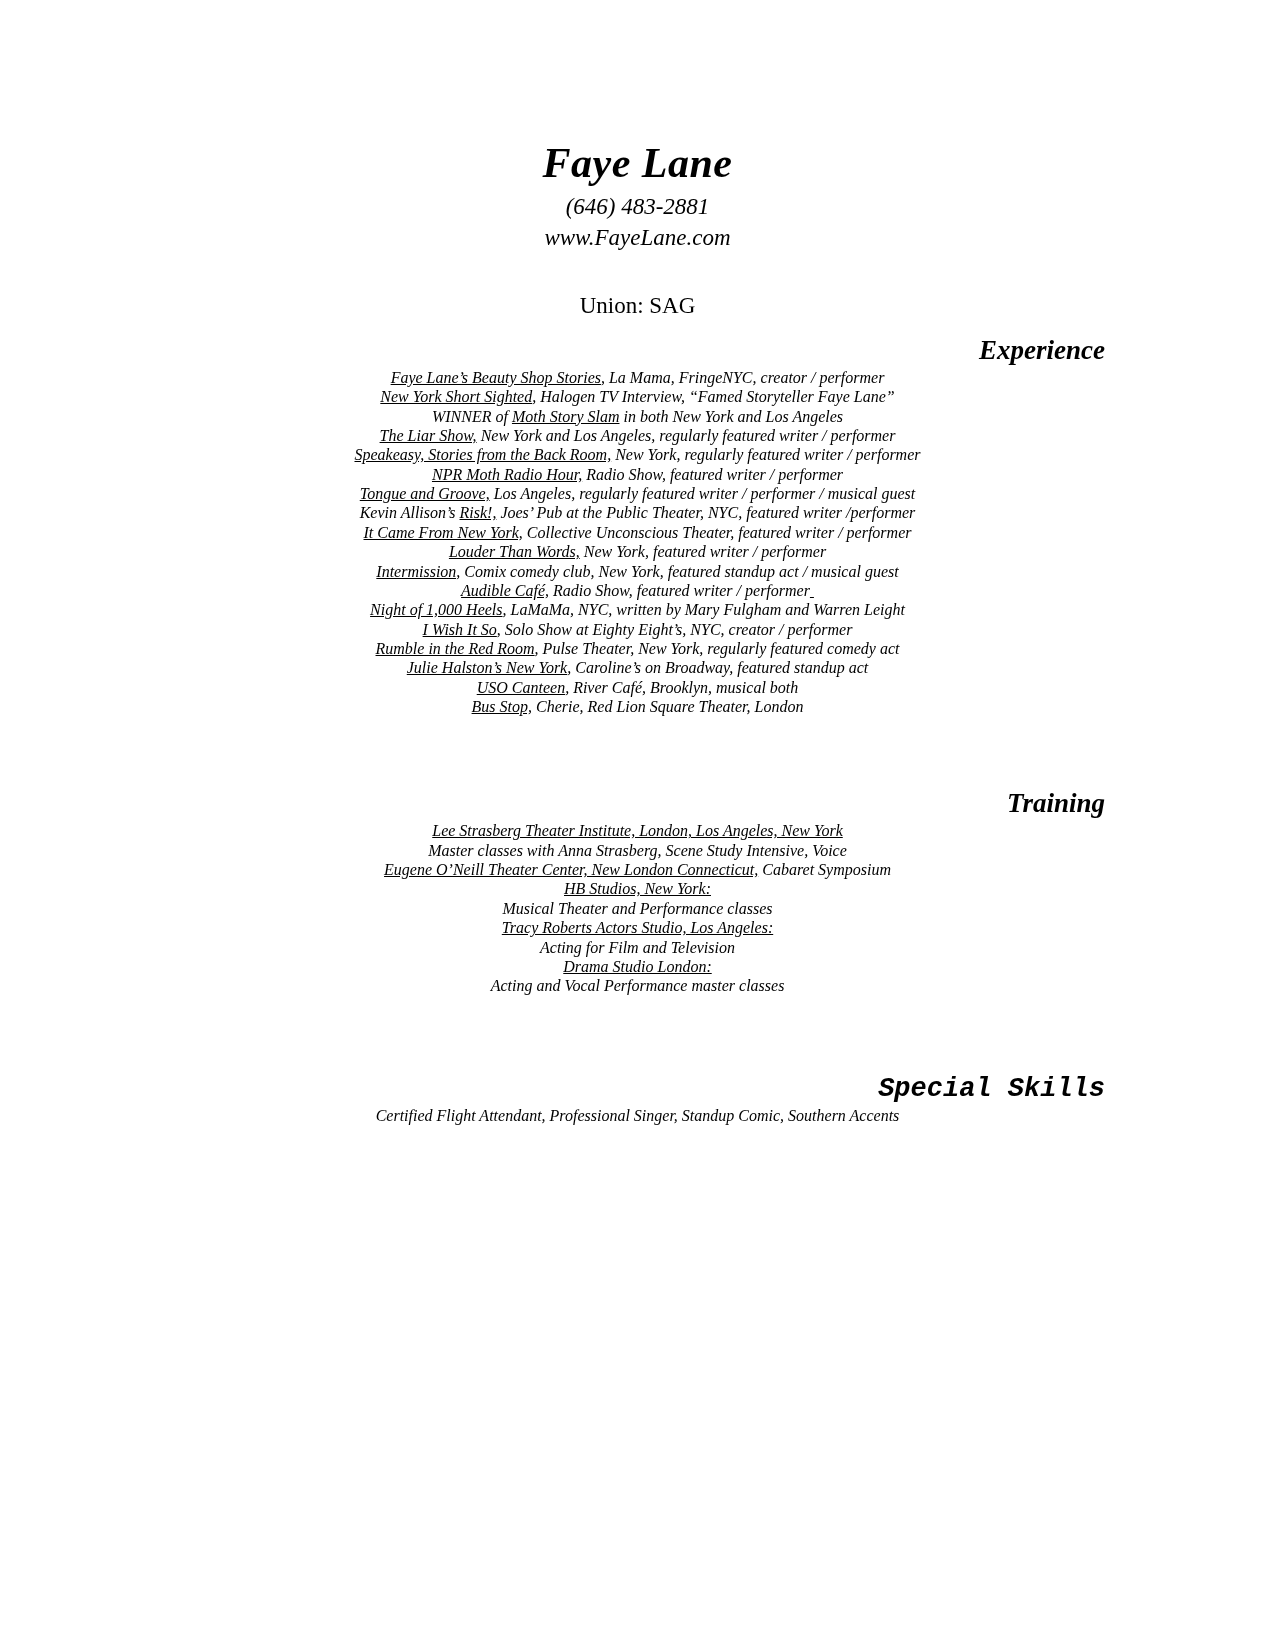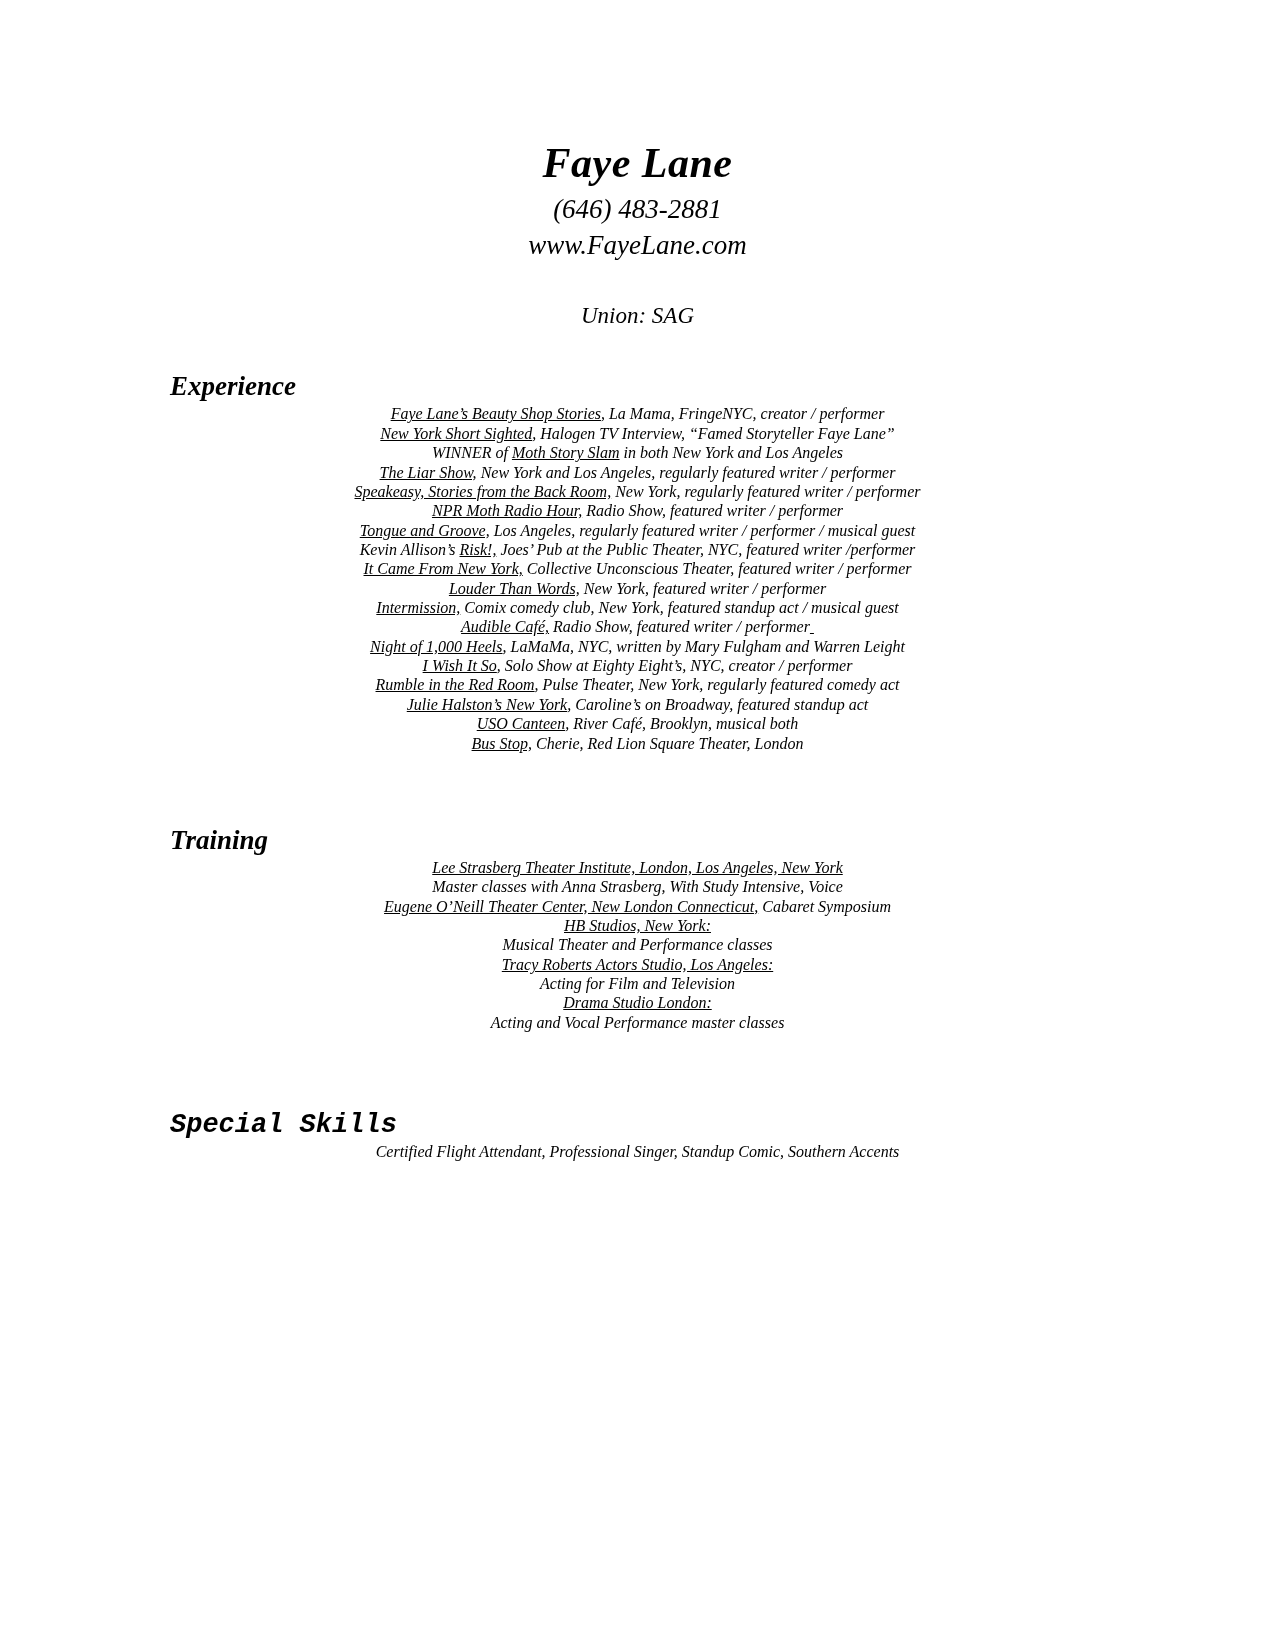--- a/index.html
+++ b/index.html
@@ -26,36 +26,35 @@
     font-style: italic;
     font-weight: bold;
     font-size: 42px;
     letter-spacing: 0.5px;
     line-height: 1.1;
     margin: 0 0 6px 0;
   }
   .contact-line {
     text-align: center;
     font-style: italic;
-    font-size: 27px;
+    font-size: 23px;
     line-height: 1.32;
     margin: 0;
   }
   .union {
     text-align: center;
-    font-style: italic;
     font-size: 23px;
     margin: 40px 0 0 0;
   }
   .section-title {
-    text-align: left;
+    text-align: right;
     font-style: italic;
     font-weight: bold;
     font-size: 27px;
-    margin: 42px 0 2px 0;
+    margin: 16px 0 2px 0;
   }
   .section-title.training {
     margin-top: 72px;
   }
   .section-title.skills {
     margin-top: 78px;
     font-family: Liberation Mono, monospace;
   }
   .entry {
     text-align: center;
@@ -97,21 +96,21 @@
       <p class="entry"><span class="u">I Wish It So</span><span>, Solo Show at Eighty Eight’s, NYC, creator / performer</span></p>
       <p class="entry"><span class="u">Rumble in the Red Room</span><span>, Pulse Theater, New York, regularly featured comedy act</span></p>
       <p class="entry"><span class="u">Julie Halston’s New York</span><span>, Caroline’s on Broadway, featured standup act</span></p>
       <p class="entry"><span class="u">USO Canteen</span><span>, River Café, Brooklyn, musical both</span></p>
       <p class="entry"><span class="u">Bus Stop,</span><span> Cherie, Red Lion Square Theater, London</span></p>
     </div>
 
   <h2 class="section-title training">Training</h2>
   <div id="training-list">
       <p class="entry"><span class="u">Lee Strasberg Theater Institute, London, Los Angeles, New York</span></p>
-      <p class="entry"><span>Master classes with Anna Strasberg, With Study Intensive, Voice</span></p>
+      <p class="entry"><span>Master classes with Anna Strasberg, Scene Study Intensive, Voice</span></p>
       <p class="entry"><span class="u">Eugene O’Neill Theater Center, New London Connecticut,</span><span> Cabaret Symposium</span></p>
       <p class="entry"><span class="u">HB Studios, New York:</span></p>
       <p class="entry"><span>Musical Theater and Performance classes</span></p>
       <p class="entry"><span class="u">Tracy Roberts Actors Studio, Los Angeles:</span></p>
       <p class="entry"><span>Acting for Film and Television</span></p>
       <p class="entry"><span class="u">Drama Studio London:</span></p>
       <p class="entry"><span>Acting and Vocal Performance master classes</span></p>
     </div>
 
   <h2 class="section-title skills">Special Skills</h2>

